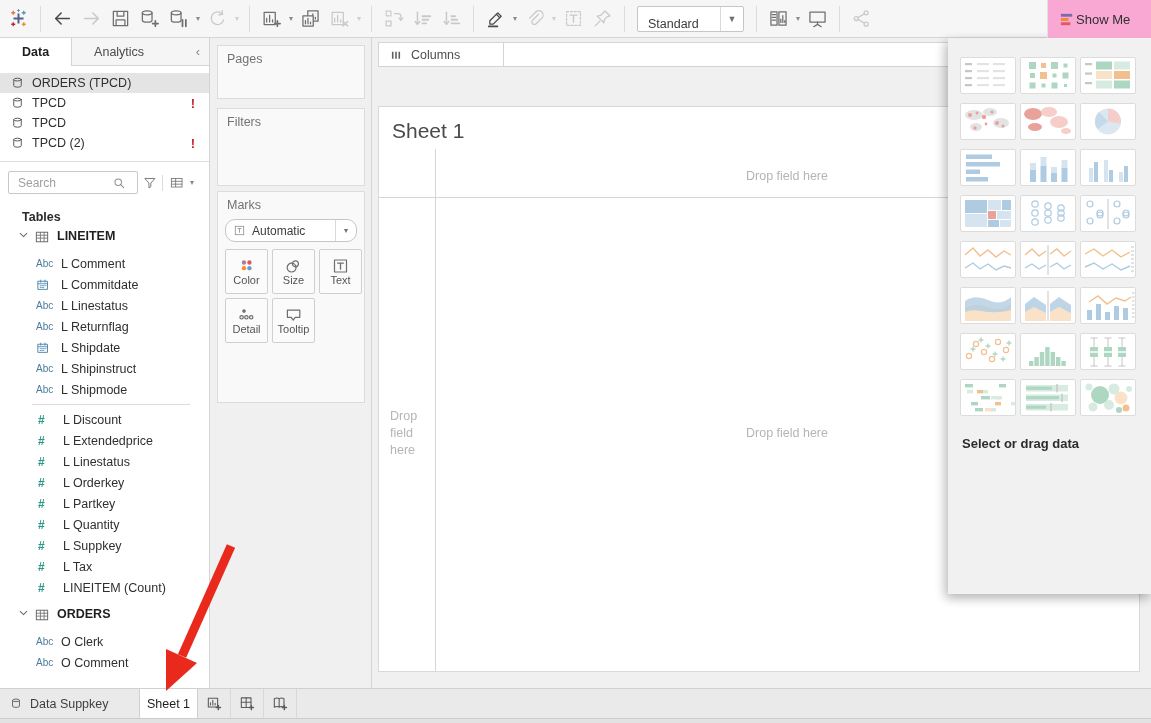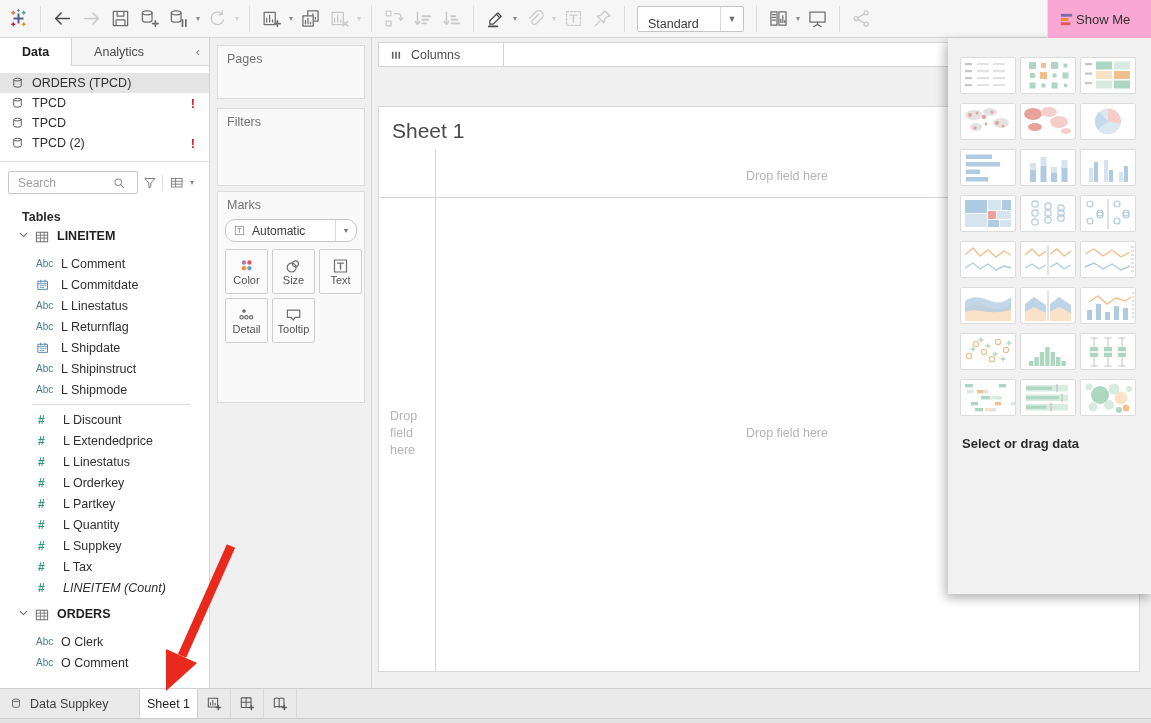--- a/index.html
+++ b/index.html
@@ -52,21 +52,21 @@
   .tbl-hdr{display:flex;align-items:flex-start;height:24px;padding-left:18px;gap:5px;cursor:pointer}
   .tbl-hdr .chev{width:11px;height:11px;color:#6e6e6e}
   .tbl-hdr .tico{width:16px;height:16px;color:#6e6e6e}
   .tbl-name{font-weight:bold;font-size:12.5px;color:#1f1f1f;margin-left:2px}
   .field-row{display:flex;align-items:center;height:21px;padding-left:36px;cursor:pointer}
   .fi{width:25px;flex:none;display:flex;align-items:center}
   .fi.abc{color:#4a7d9b;font-size:10px;font-weight:normal;letter-spacing:0}
   .fi.num{color:#2c9985;font-size:12px;font-weight:bold;padding-left:2px}
   .fi svg{width:14px;height:14px;color:#3f7ea6}
   .fname{font-size:12.5px;color:#2f2f2f;white-space:nowrap}
-  .fname.italic{font-style:italic}
+  .fname.italic{}
   .fld-div{height:1px;background:#dcdcdc;margin:4px 0 4px 32px;width:158px}
   .tbl-gap{height:9px}
   
   #shelf-panel{position:absolute;left:210px;top:38px;width:161px;height:650px;background:#f0f0f0;border-right:1px solid #d4d4d4}
   .card{position:absolute;left:7px;width:146px;background:#f9f9f9;border:1px solid #dcdcdc}
   #card-pages{top:7px;height:52px} #card-filters{top:70px;height:76px} #card-marks{top:153px;height:210px}
   .card-label{padding:6px 0 0 9px;color:#737373;font-size:12.5px}
   .marks-select{margin:7px 7px 5px;height:21px;background:#fff;border:1px solid #c6c6c6;border-radius:10px;
                 display:flex;align-items:center;cursor:pointer}
   .marks-select svg{width:13px;height:13px;color:#8a8a8a;margin:0 6px 0 7px}

